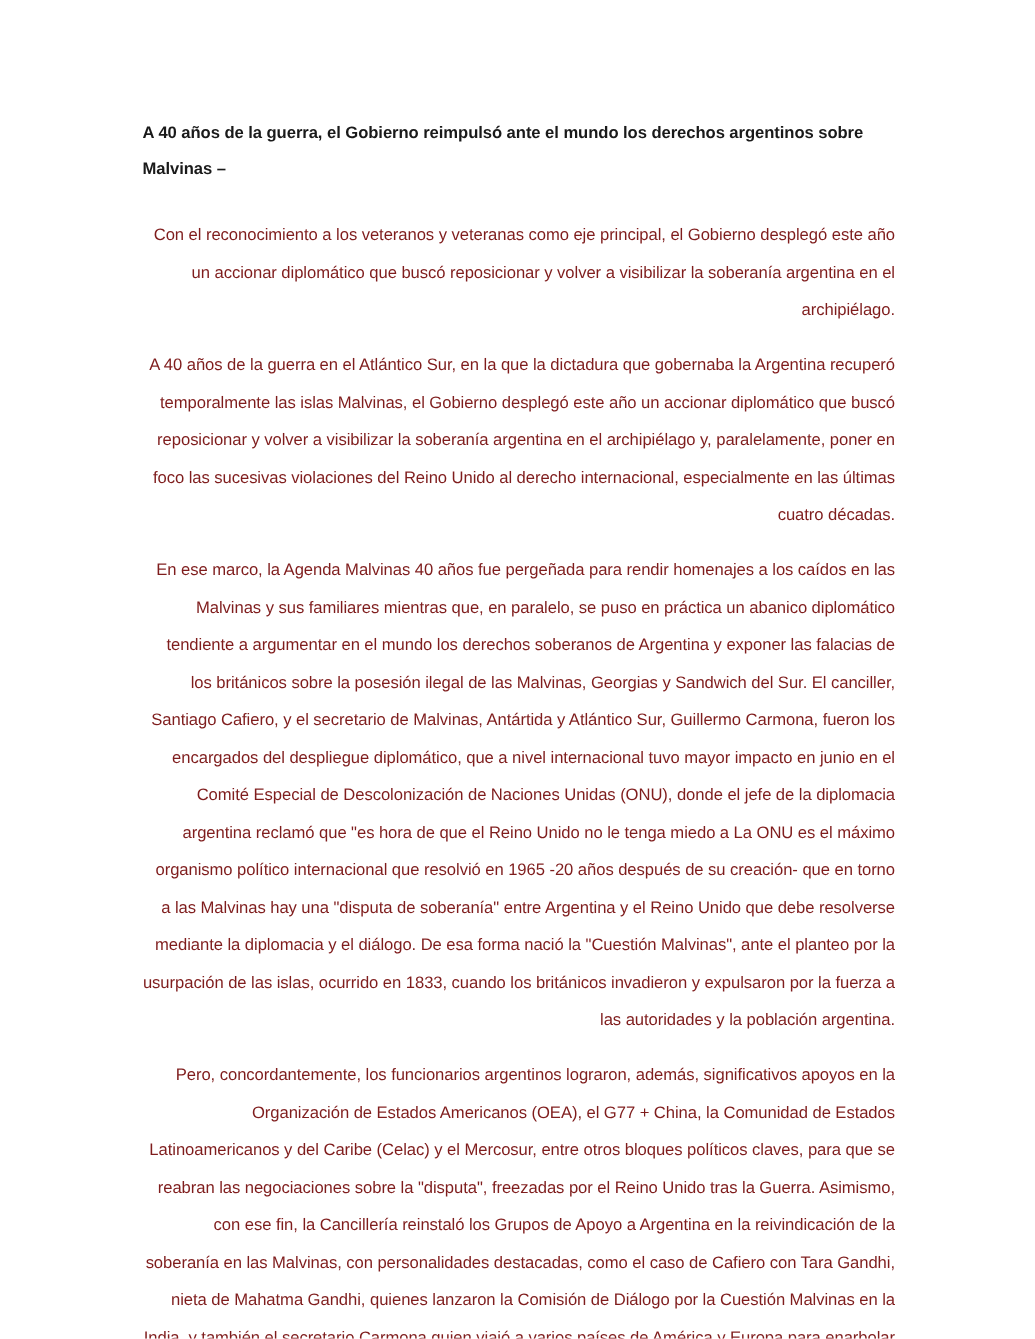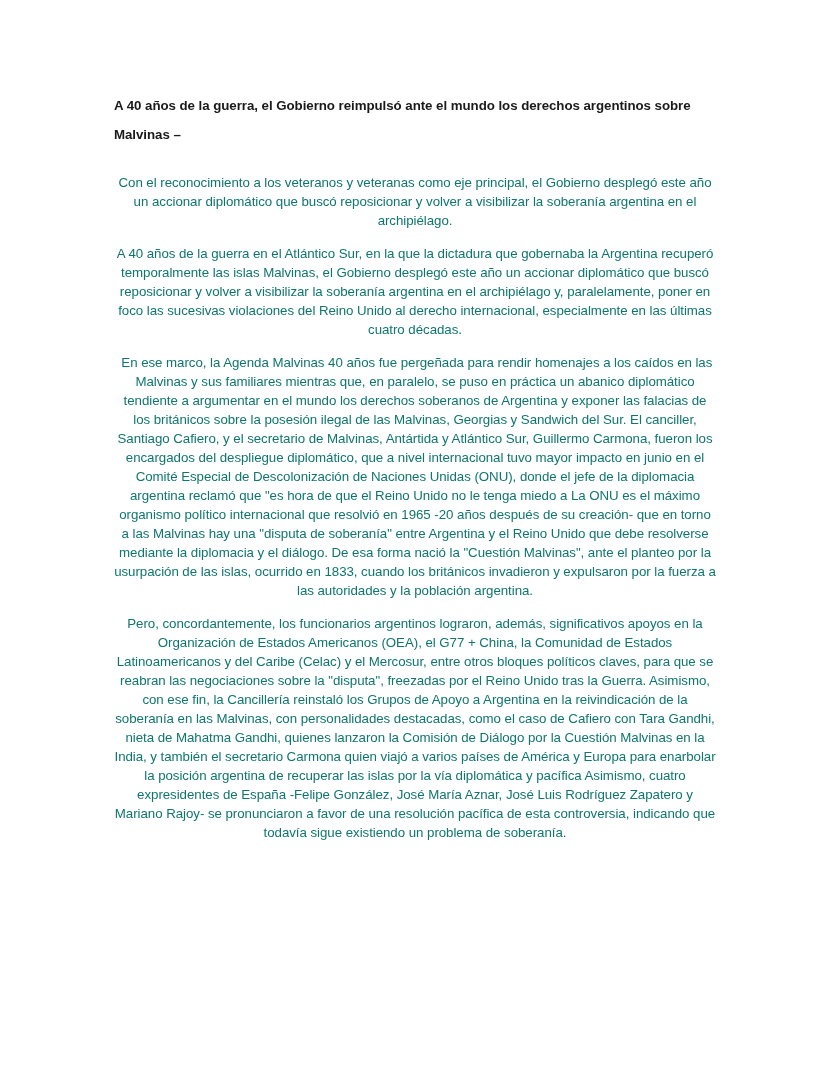--- a/index.html
+++ b/index.html
@@ -38,24 +38,24 @@
     line-height: 28.5px;
     color: #1a1a1a;
     margin: 0 0 24px 0;
     text-align: left;
     letter-spacing: -0.05px;
   }
 
   .doc-paragraph {
     font-size: 13.3px;
     font-weight: normal;
-    line-height: 19px;
-    color: #0f766e;
+    line-height: 30px;
+    color: #7f1d1d;
     margin: 0 0 14px 0;
-    text-align: center;
+    text-align: right;
     letter-spacing: -0.05px;
     white-space: pre-wrap;
   }
 
   .doc-paragraph:last-child {
     margin-bottom: 0;
   }
 </style>
 </head>
 <body>

